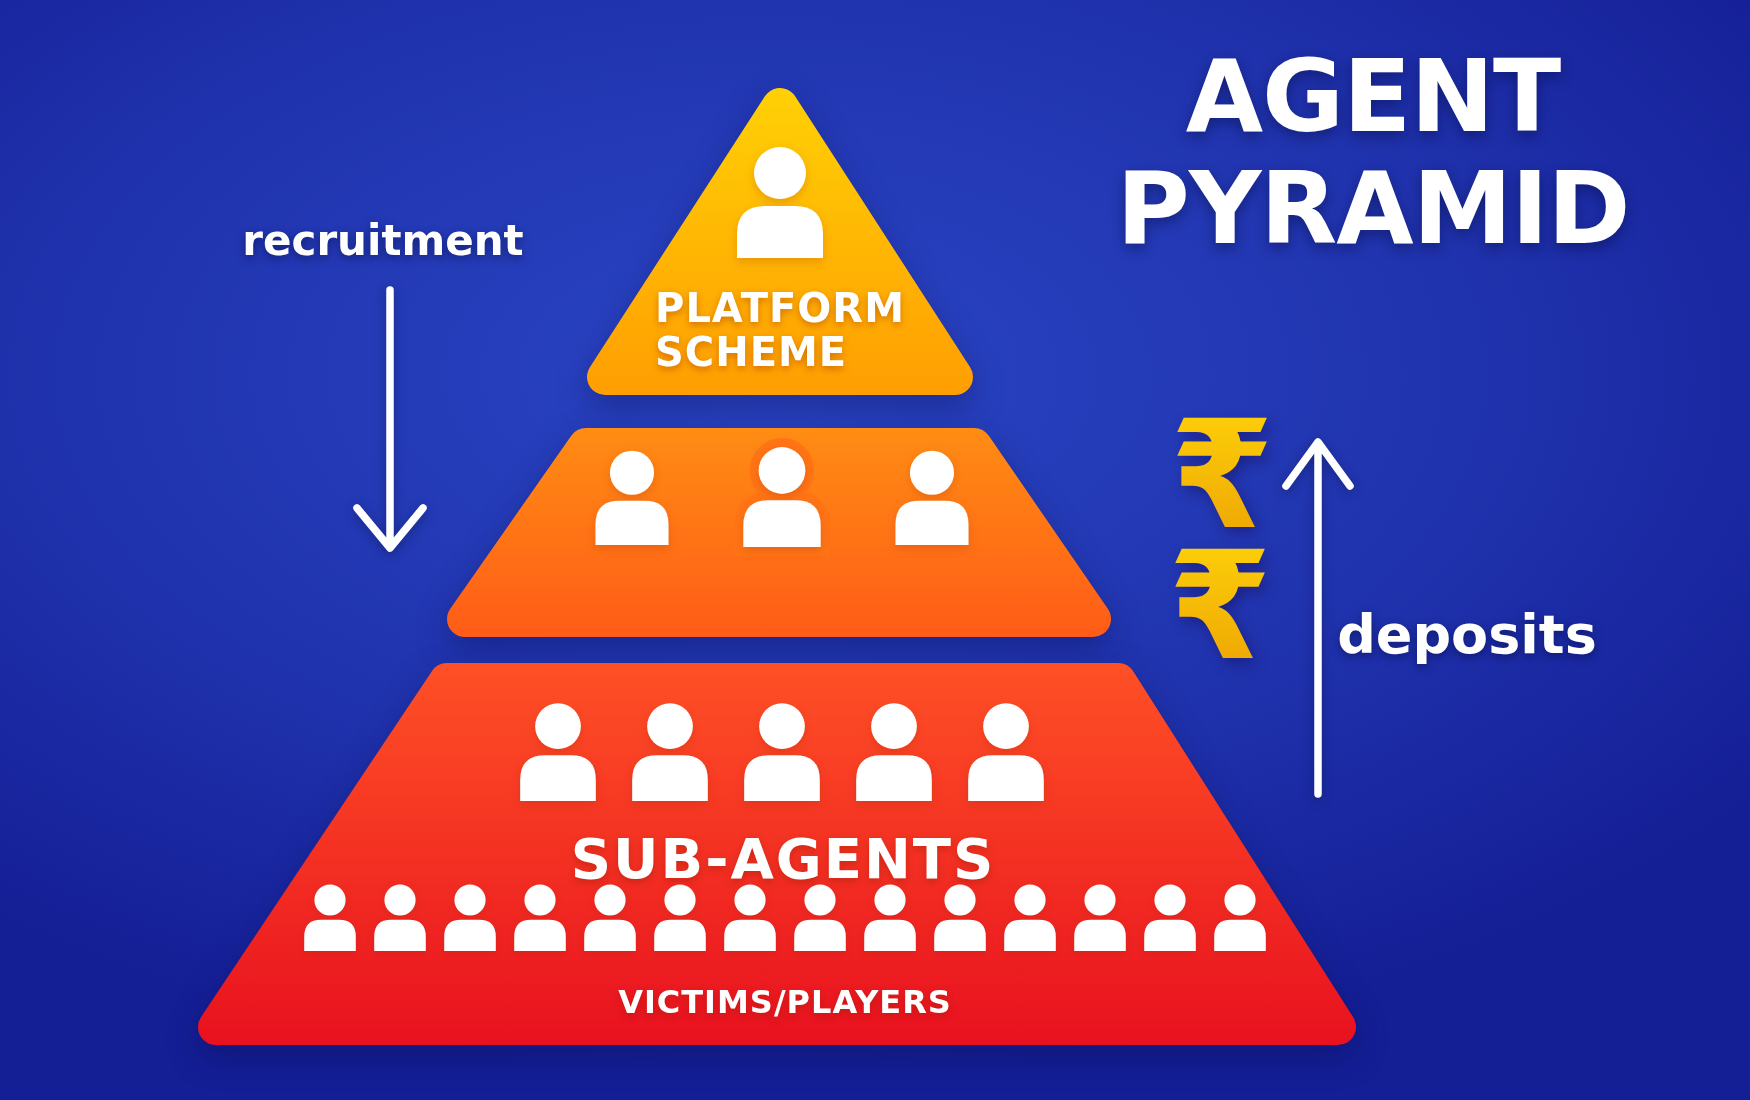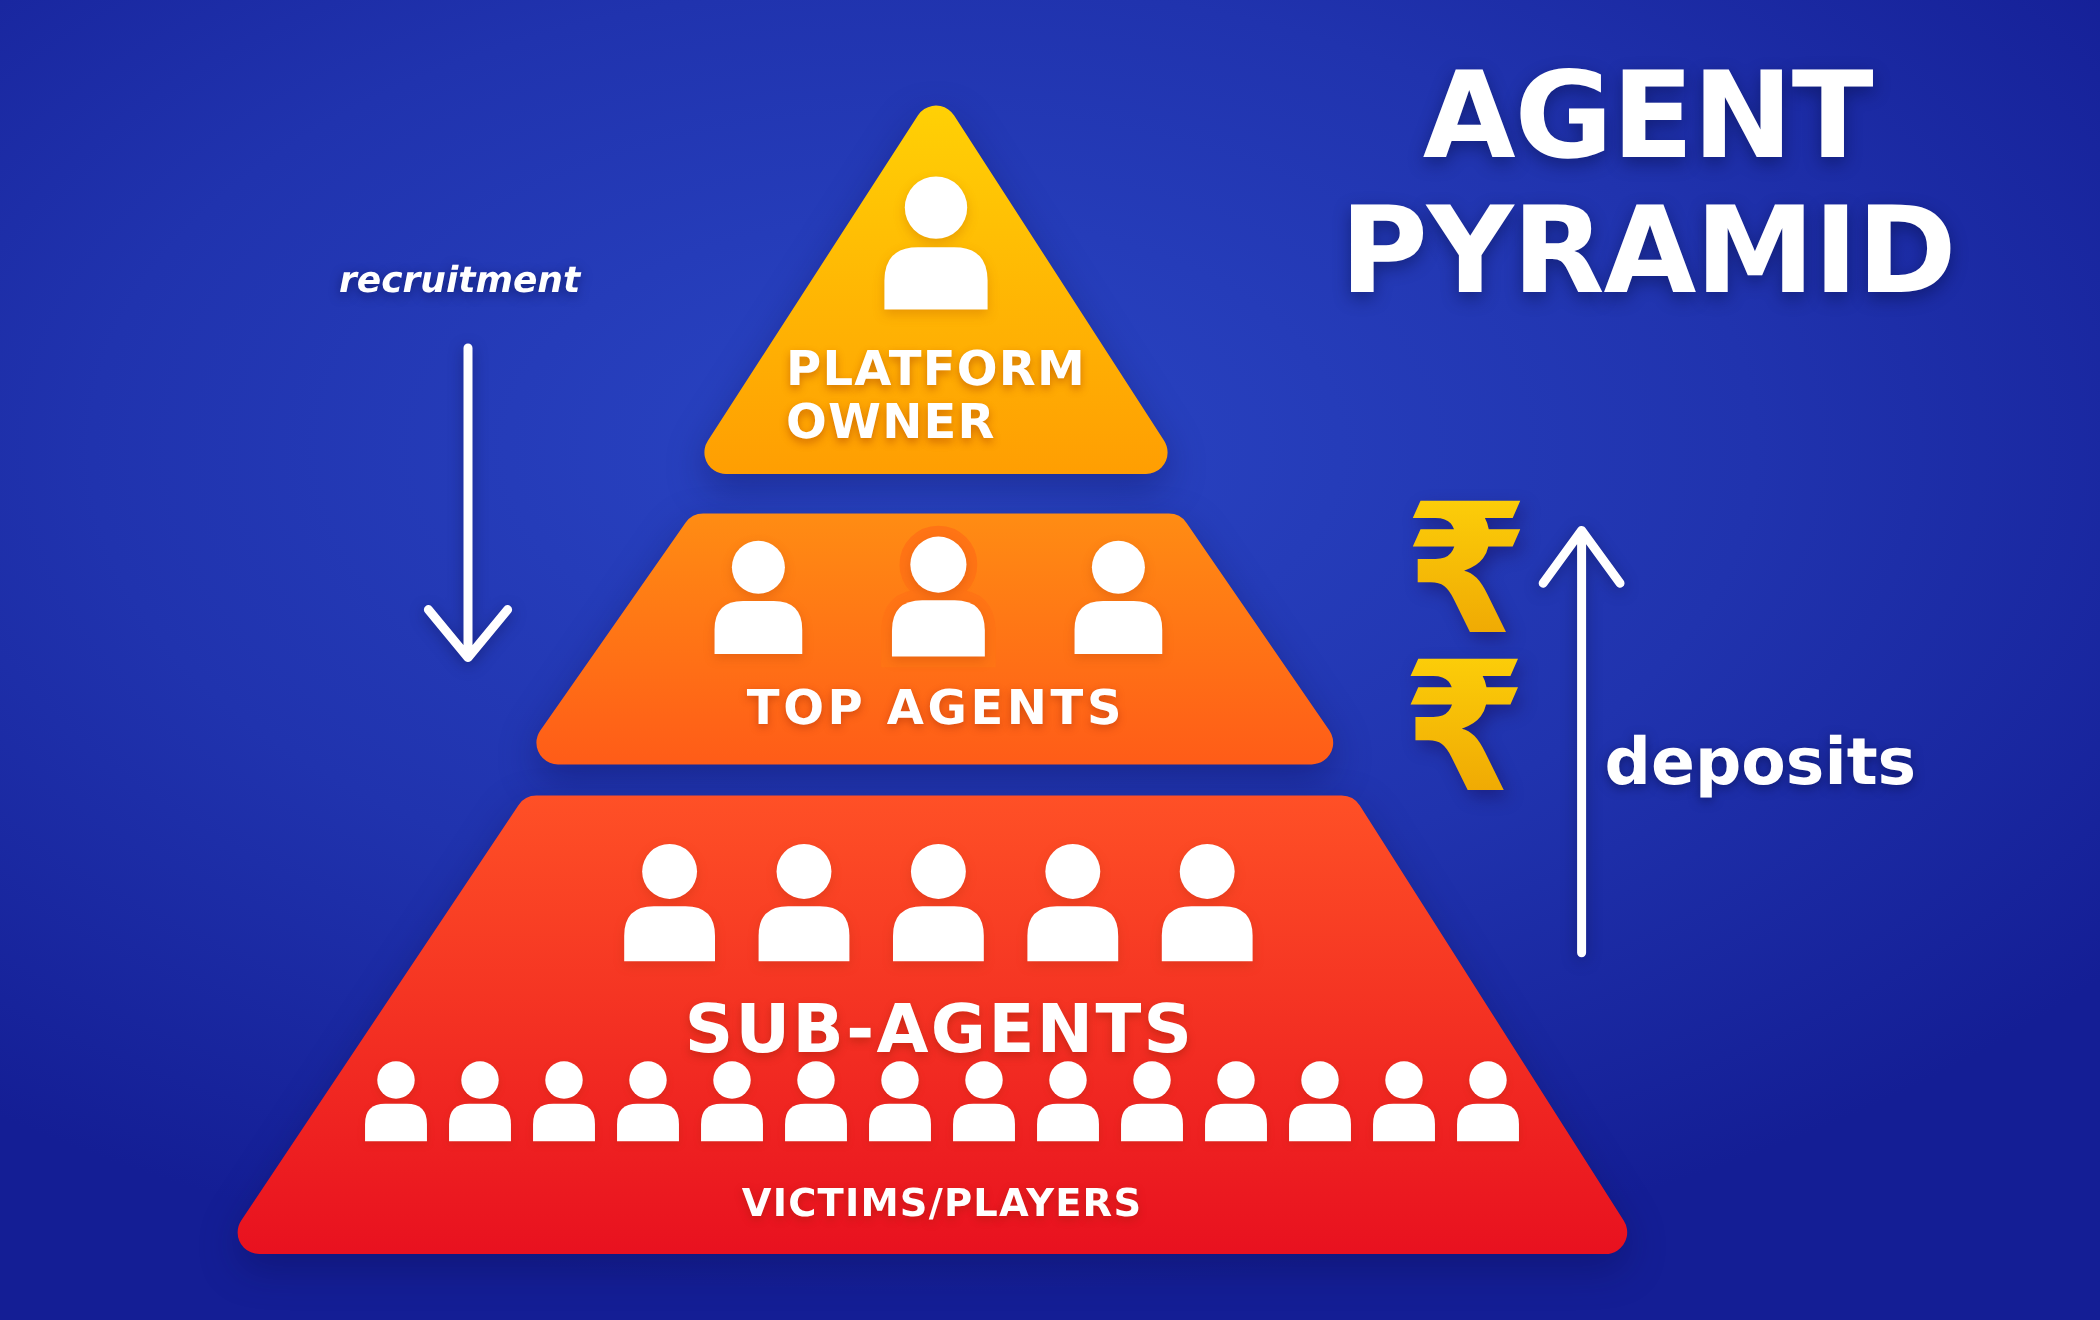--- a/index.html
+++ b/index.html
@@ -14,21 +14,21 @@
   .person{fill:#ffffff;filter:drop-shadow(0 4px 5px rgba(150,40,0,.22));}
   .person.cut{fill:none;stroke-width:20;filter:none;}
   .arrow{fill:none;stroke:#ffffff;stroke-width:7.5;stroke-linecap:round;stroke-linejoin:round;
          filter:drop-shadow(0 3px 6px rgba(8,10,60,.4));}
   .rupee{font-family:"DejaVu Sans","Liberation Sans",sans-serif;font-weight:bold;font-size:150px;
          filter:drop-shadow(4px 6px 7px rgba(20,12,85,.45));}
   .olabel{position:absolute;transform:translateX(-50%);color:#fff;font-weight:bold;white-space:nowrap;}
   .title{top:41px;left:1373px;font-size:100px;line-height:112px;letter-spacing:-1px;text-align:center;
          text-shadow:0 5px 14px rgba(5,10,60,.45);}
   .flow-label{text-shadow:0 3px 9px rgba(5,10,60,.5);}
-  .recruitment{top:216px;left:383px;font-size:30px;font-style:italic;}
+  .recruitment{top:216px;left:383px;font-size:42px;}
   .deposits{top:567px;left:1467px;font-size:54px;margin-top:36px;}
   .tier-label{text-align:left;text-shadow:0 3px 7px rgba(140,30,0,.38);}
   .owner-label{top:286px;left:780px;font-size:40px;line-height:44px;letter-spacing:1px;}
   .topagents-label{top:567px;left:780px;font-size:40px;letter-spacing:3px;}
   .subagents-label{top:826px;left:783px;font-size:56px;letter-spacing:2px;}
   .victims-label{top:983px;left:785px;font-size:32px;letter-spacing:1px;}
 </style>
 </head>
 <body>
 
@@ -99,19 +99,18 @@
   <div class="olabel title">
     <div>AGENT</div>
     <div>PYRAMID</div>
   </div>
 
   <div class="olabel flow-label recruitment">recruitment</div>
   <div class="olabel flow-label deposits">deposits</div>
 
   <div class="olabel tier-label owner-label">
     <div>PLATFORM</div>
-    <div>OWNER</div>
+    <div>SCHEME</div>
   </div>
-  <div class="olabel tier-label topagents-label">TOP AGENTS</div>
   <div class="olabel tier-label subagents-label">SUB-AGENTS</div>
   <div class="olabel tier-label victims-label">VICTIMS/PLAYERS</div>
 
 </div>
 
 </body></html>

